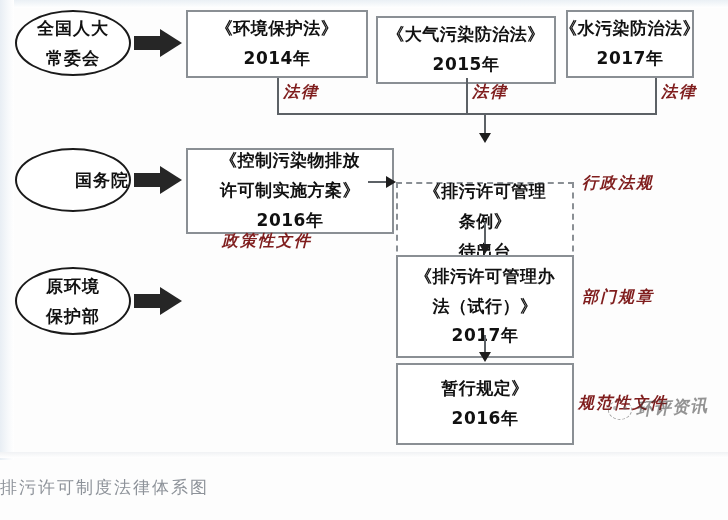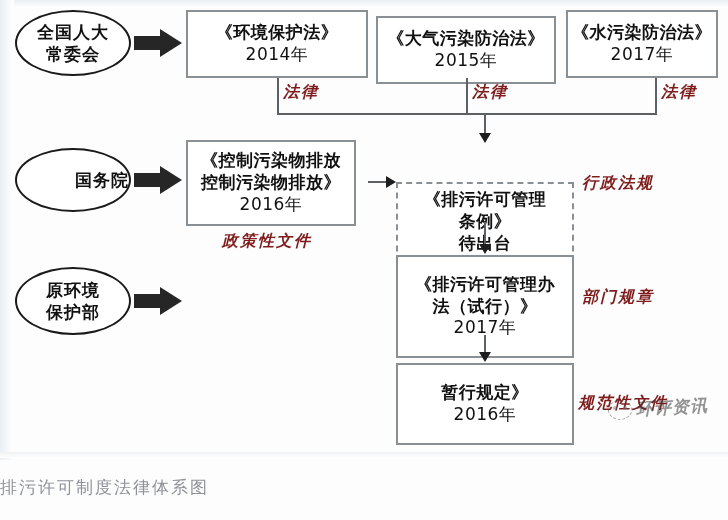--- a/index.html
+++ b/index.html
@@ -25,33 +25,34 @@
   }
 
   .node{
     position:absolute;
     box-sizing:border-box;
     display:flex;flex-direction:column;
     align-items:center;justify-content:center;
     text-align:center;
     color:#111;
     background:#ffffff;
+    gap:8px;
   }
   .box{
     border:2px solid #8a8f94;
     font-size:17px;line-height:1.28;
     font-weight:700;
     letter-spacing:.5px;
   }
   .box.dashed{
     border:2px dashed #8a8f94;
     margin-top:40px;
   }
   .box .ln{display:block;white-space:nowrap;}
-  .box .yr{font-weight:400;font-size:17px;text-align:right;}
+  .box .yr{font-weight:700;font-size:17px;text-align:right;}
 
   .ellipse{
     border:2.5px solid #1a1a1a;
     border-radius:50%;
     font-size:17px;line-height:1.3;font-weight:700;
     letter-spacing:1px;
     background:#ffffff;
   }
 
   
@@ -145,21 +146,21 @@
   <div class="node box" style="left:186px;top:10px;width:182px;height:68px;">
     <span class="ln">《环境保护法》</span>
     <span class="ln yr">2014年</span>
   </div>
 
   <div class="node box" style="left:376px;top:16px;width:180px;height:68px;">
     <span class="ln">《大气污染防治法》</span>
     <span class="ln yr">2015年</span>
   </div>
 
-  <div class="node box" style="left:566px;top:10px;width:152px;height:68px;">
+  <div class="node box" style="left:566px;top:10px;width:128px;height:68px;">
     <span class="ln">《水污染防治法》</span>
     <span class="ln yr">2017年</span>
   </div>
 
   <div class="line vline" style="left:277px;top:78px;height:36px;"></div>
   <div class="line vline" style="left:466px;top:78px;height:36px;"></div>
   <div class="line vline" style="left:655px;top:78px;height:36px;"></div>
   <div class="line hline" style="left:277px;top:113px;width:380px;"></div>
   <div class="line vline" style="left:484px;top:113px;height:26px;"></div>
   <div class="arrowhead-down" style="left:479px;top:133px;"></div>
@@ -169,23 +170,23 @@
   <span class="kaiti-label" style="left:661px;top:82px;">法律</span>
 
   <div class="node ellipse" style="left:15px;top:148px;width:116px;height:64px;align-items:flex-end;">
     <span class="ln">国务院</span>
   </div>
   <div class="fat-arrow" style="left:134px;top:166px;width:50px;height:28px;">
     <span class="shaft"></span>
     <span class="head"></span>
   </div>
 
-  <div class="node box" style="left:186px;top:140px;width:170px;height:86px;">
+  <div class="node box" style="left:186px;top:148px;width:208px;height:86px;">
     <span class="ln">《控制污染物排放</span>
-    <span class="ln">控制污染物排放》</span>
+    <span class="ln">许可制实施方案》</span>
     <span class="ln yr">2016年</span>
   </div>
   <span class="kaiti-label" style="left:222px;top:231px;">政策性文件</span>
 
   <div class="line hline" style="left:368px;top:181px;width:20px;"></div>
   <div class="arrowhead-right" style="left:386px;top:176px;"></div>
 
   <div class="node box dashed" style="left:396px;top:142px;width:178px;height:80px;">
     <span class="ln">《排污许可管理</span>
     <span class="ln">条例》</span>

